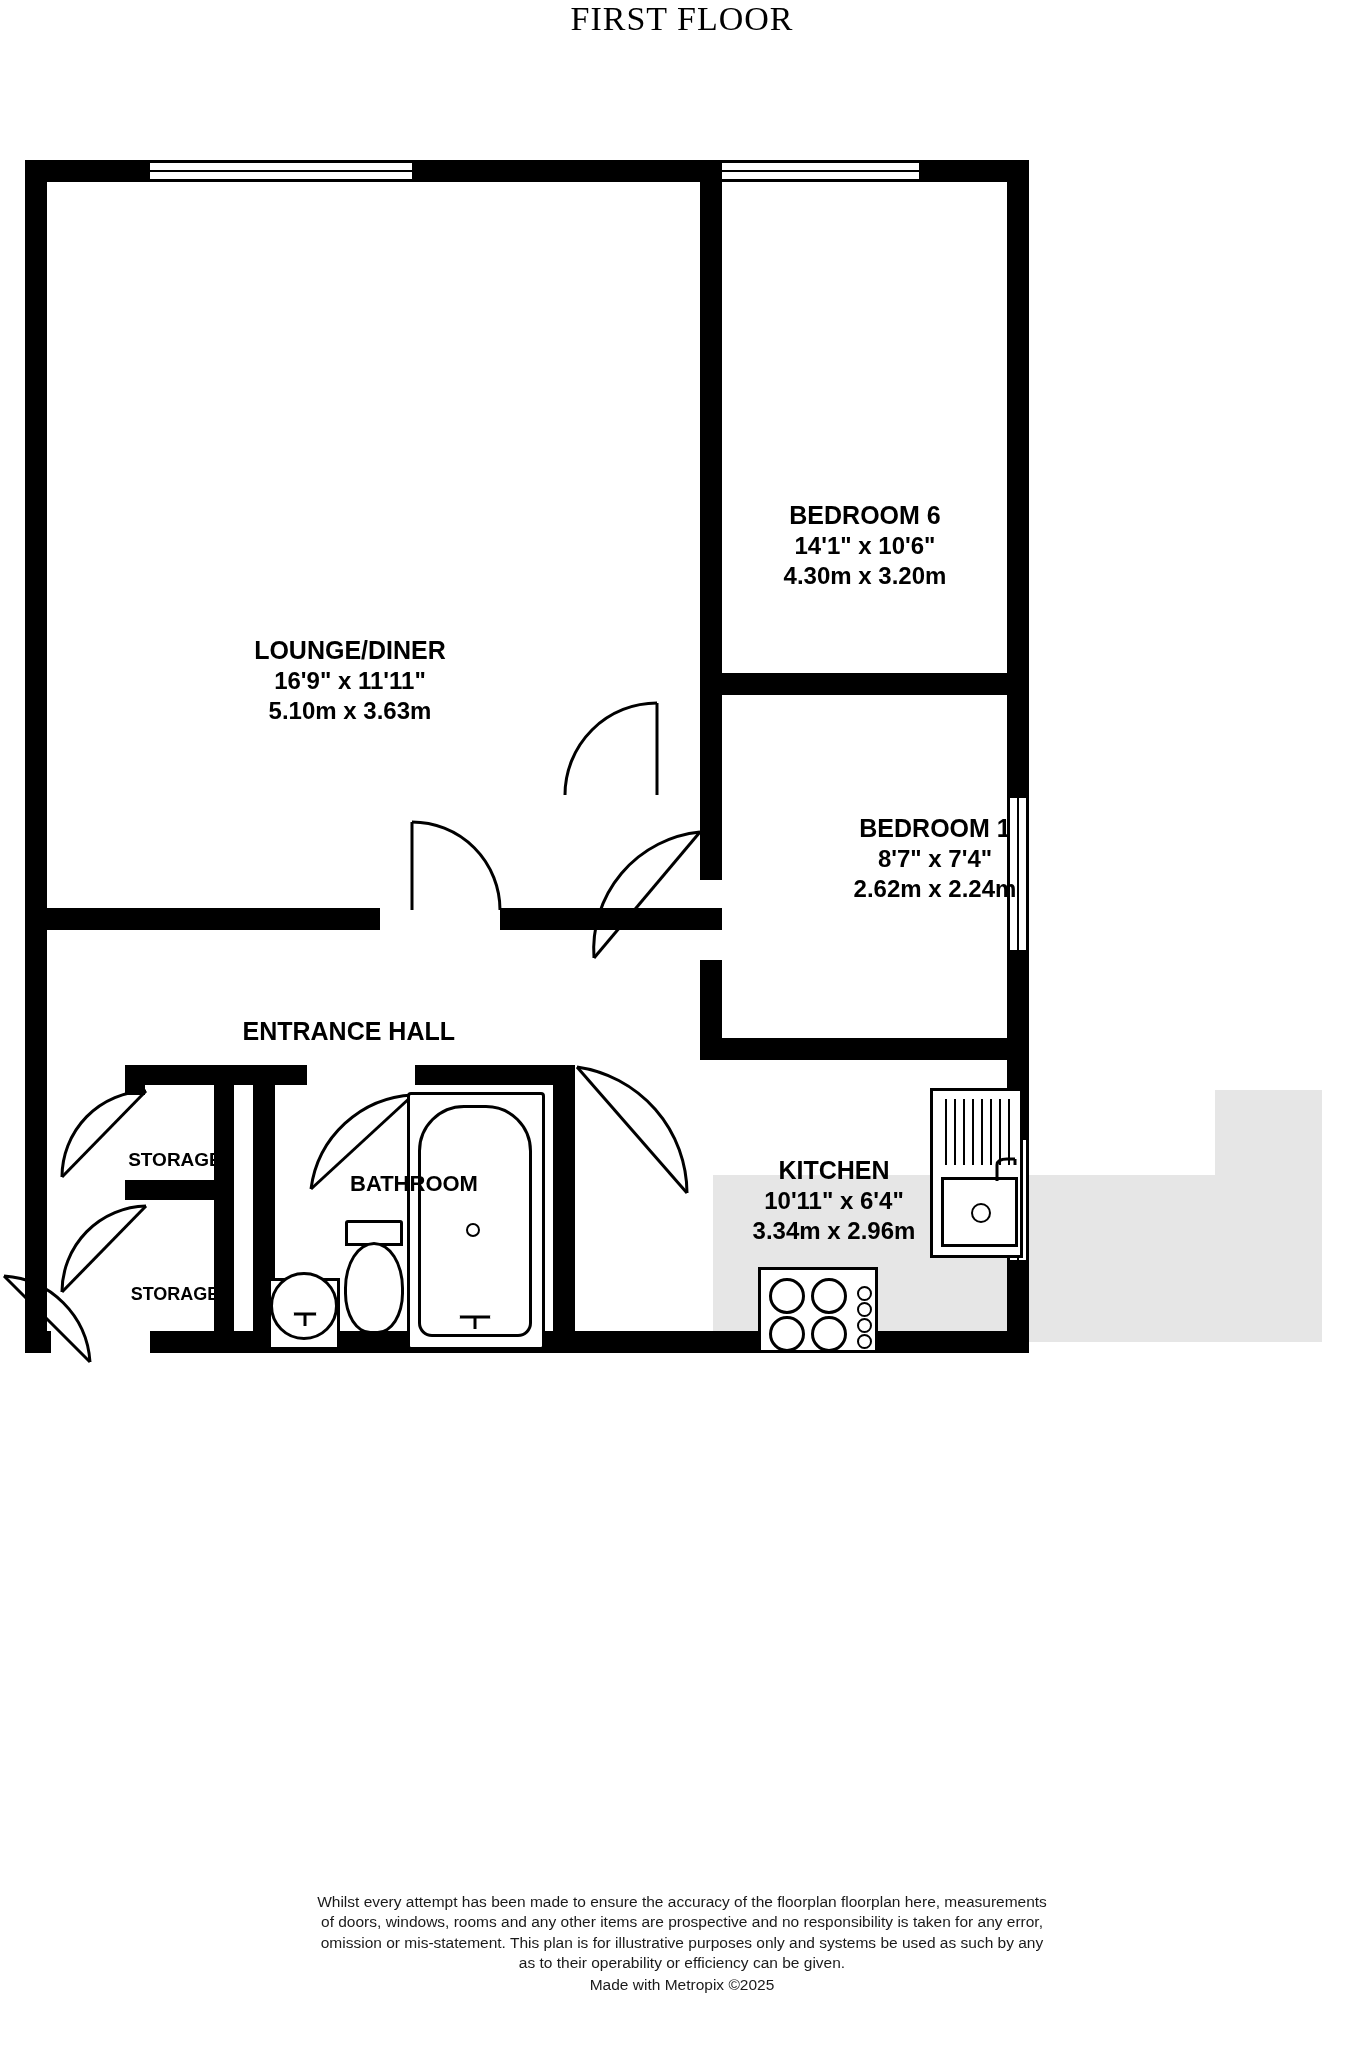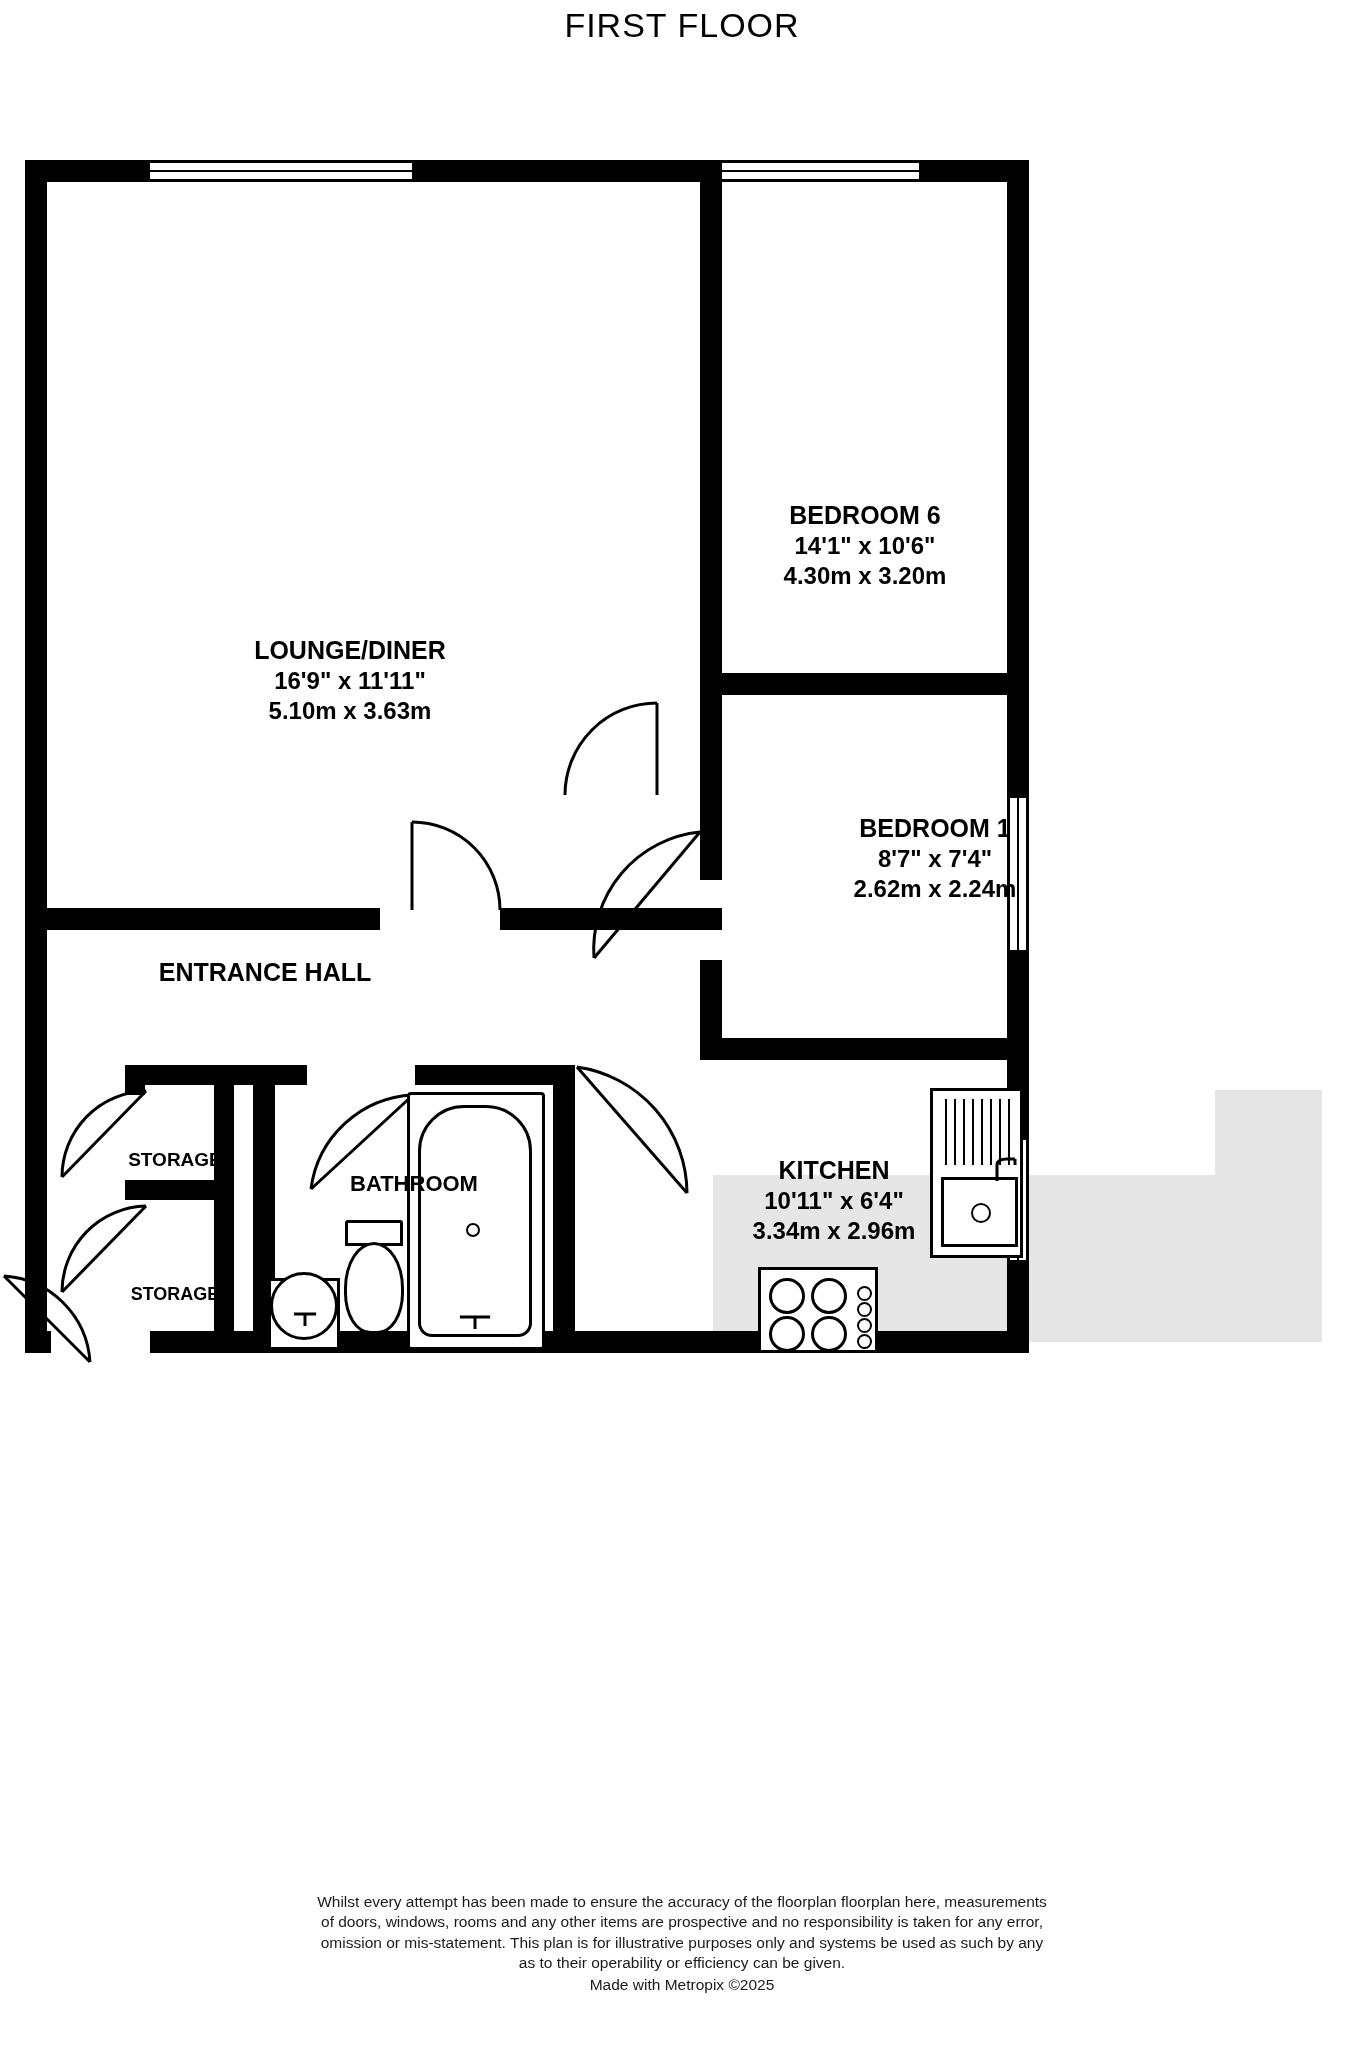--- a/index.html
+++ b/index.html
@@ -17,21 +17,21 @@
   }
   #plan-title {
     position: absolute;
     top: 0;
     left: 0;
     width: 1364px;
     text-align: center;
     font-size: 34px;
     letter-spacing: 1px;
     font-weight: 400;
-    padding-top: 6px;
+    font-family: Liberation Serif, serif;
   }
 
   
   #floorplan {
     position: absolute;
     left: 0;
     top: 130px;
     width: 1364px;
     height: 1300px;
   }
@@ -366,21 +366,21 @@
     <div class="rdim">8'7"  x 7'4"</div>
     <div class="rdim">2.62m  x 2.24m</div>
   </div>
 
   <div class="room-label" style="left:636px; top:1025px; width:396px;">
     <div class="rname">KITCHEN</div>
     <div class="rdim">10'11"  x 6'4"</div>
     <div class="rdim">3.34m  x 2.96m</div>
   </div>
 
-  <div class="room-label" style="left:75px; top:827px; width:380px; text-align:center;">
+  <div class="room-label" style="left:75px; top:886px; width:380px; text-align:right;">
     <div class="rname">ENTRANCE HALL</div>
   </div>
 
   <div class="room-label small" style="left:253px; top:1040px; width:322px; text-align:center;">
     <div class="rname">BATHROOM</div>
   </div>
 
   <div class="room-label smaller" style="left:60px; top:990px; width:230px; text-align:center;">
     <div class="rname">STORAGE</div>
   </div>

